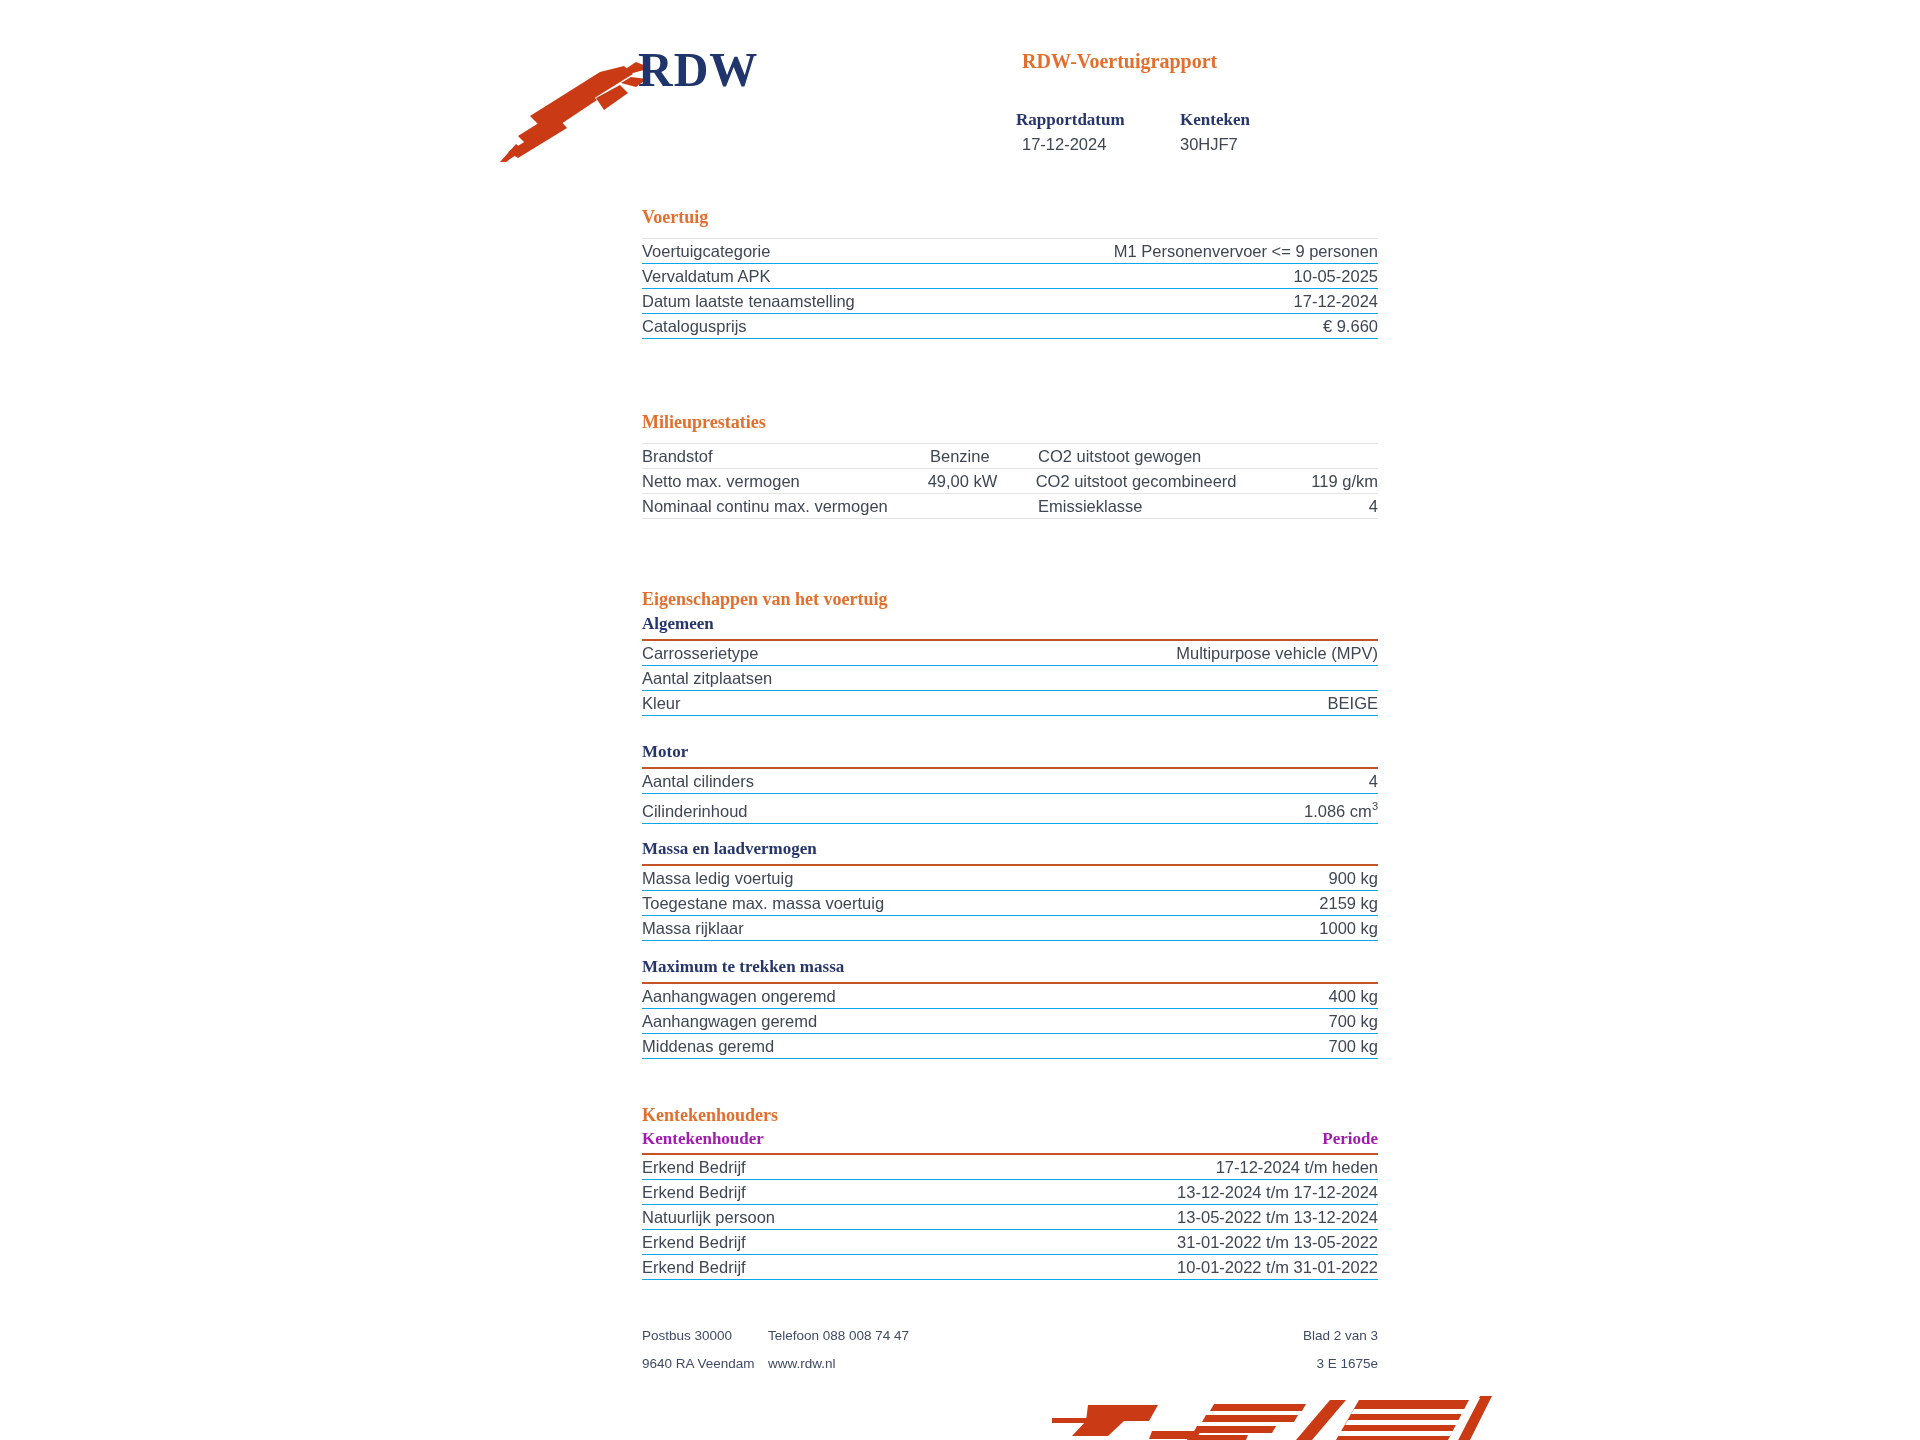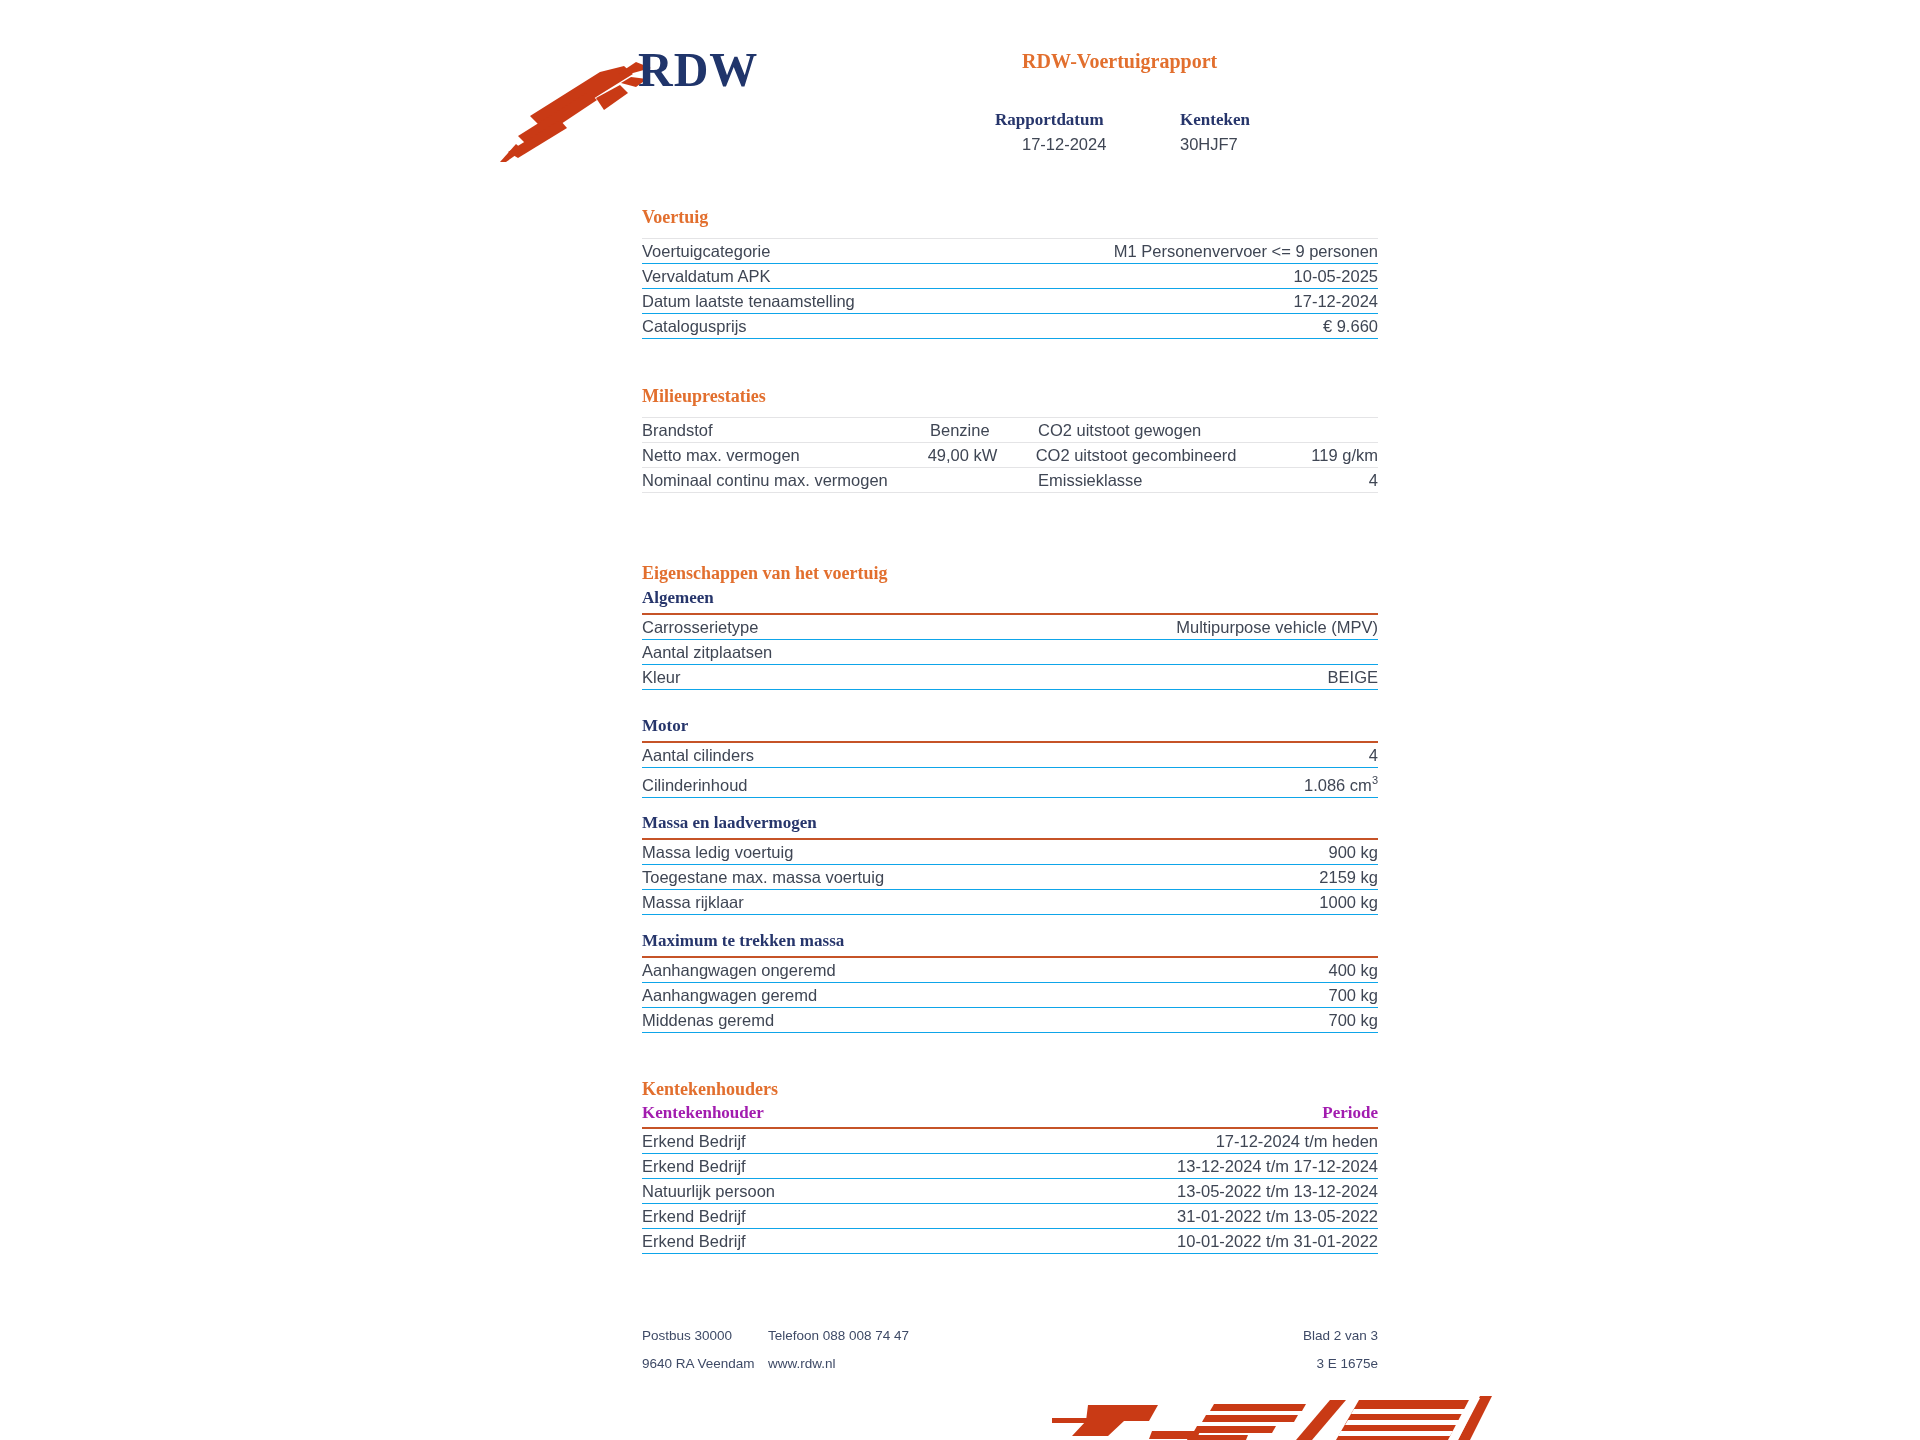--- a/index.html
+++ b/index.html
@@ -58,21 +58,21 @@
   .mrow{
     display:flex;align-items:baseline;
     padding:3px 0;border-bottom:1px solid #e4e4e6;
     font-size:16.5px;line-height:18px;
   }
   .m-l1{width:288px;}
   .m-v1{width:58px;text-align:right;white-space:nowrap;}
   .m-l2{width:278px;margin-left:50px;}
   .m-v2{flex:1;text-align:right;white-space:nowrap;}
 
-  .sec-milieu{margin-top:47px;}
+  .sec-milieu{margin-top:73px;}
   .sec-eigenschappen{margin-top:70px;}
   .sub-algemeen{margin-top:4px;}
   .sub-motor{margin-top:26px;}
   .sub-massa{margin-top:15px;}
   .sub-trekken{margin-top:16px;}
   .sec-kenteken{margin-top:46px;}
 
   .kh-head{
     display:flex;justify-content:space-between;align-items:baseline;
     margin-top:3px;padding-bottom:4px;border-bottom:2px solid #c65327;
@@ -108,21 +108,21 @@
 
       <polygon points="0,104 16,86 23,92 6,104"></polygon>
     </g>
   </svg>
 </div>
 
 <div class="abs wordmark">RDW</div>
 
 <div class="abs doc-title">RDW-Voertuigrapport</div>
 
-<div class="abs meta-label" style="left:995px;top:110px;">Rapportdatum</div>
+<div class="abs meta-label" style="left:1016px;top:110px;">Rapportdatum</div>
 <div class="abs meta-label" style="left:1180px;top:110px;">Kenteken</div>
 <div class="abs meta-value" style="left:1022px;top:135px;">17-12-2024</div>
 <div class="abs meta-value" style="left:1180px;top:135px;">30HJF7</div>
 
 <div class="doc">
 
   <div>
     <div class="sec-title ruled">Voertuig</div>
     <div class="row">
       <span>Voertuigcategorie</span>

